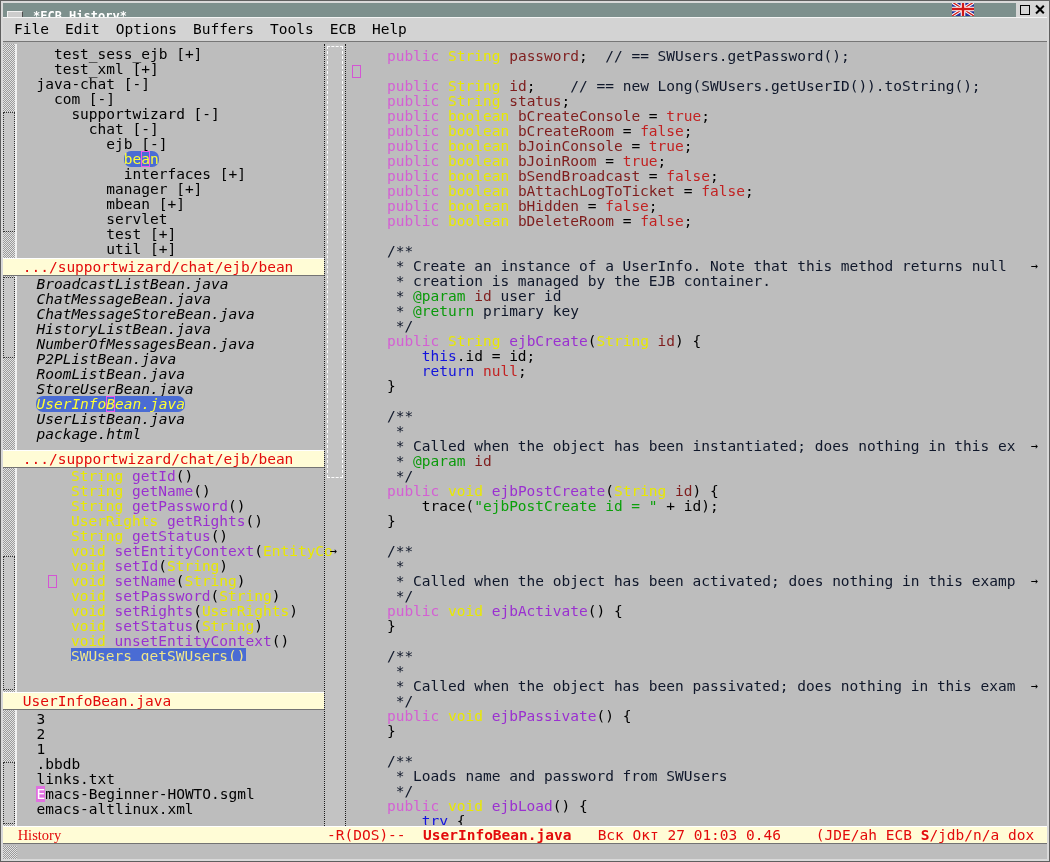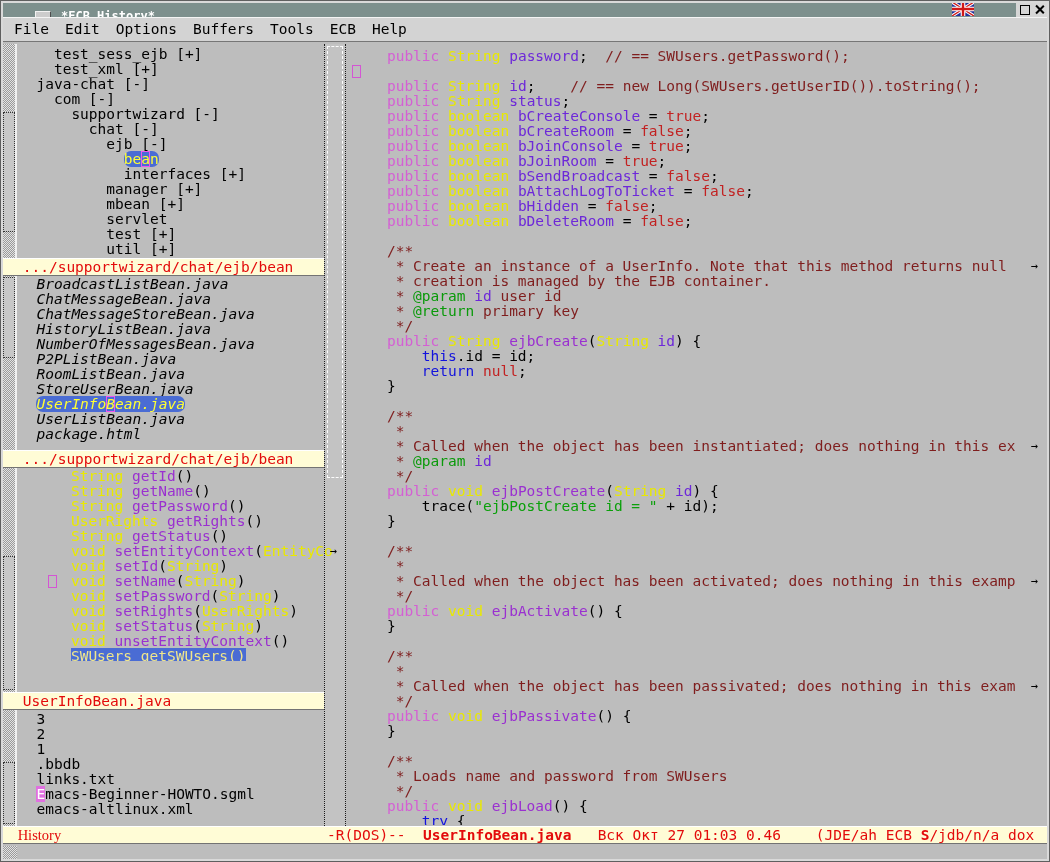--- a/index.html
+++ b/index.html
@@ -6,21 +6,21 @@
   html,body { width:1050px; height:862px; }
   body {
     position:relative; background:#bdbdbd; overflow:hidden;
     font-family:"DejaVu Sans Mono", monospace; font-size:14.5px; line-height:15px;
   }
   .frame { position:absolute; inset:0; border:1px solid #5f5f5f;
            box-shadow: inset 0 0 0 2px #d9d9d9; pointer-events:none; z-index:50; }
 
   
   .titlebar { position:absolute; left:2px; top:2px; width:1014px; height:28px;
-              background:#7d908d; display:flex; align-items:center;padding-left:28px; }
+              background:#7d908d; display:flex; align-items:center; }
   .win-icon { width:16px; height:10px; margin-left:5px; background:#cccccc;
               border:1px solid #f2f2f2; border-right-color:#4d4d4d; border-bottom-color:#4d4d4d;
               position:relative; }
   .win-icon::after { content:""; position:absolute; left:0px; bottom:0px; width:7px; height:3px; background:#2f2f2f; }
   .title-text { color:#ffffff; font-size:12px; font-weight:bold; margin-left:10px; white-space:pre; }
   .flag { position:absolute; left:952px; top:2px; width:22px; height:14px; z-index:5; }
   .caption-btns { position:absolute; left:1016px; top:2px; width:32px; height:15px;
                   background:#d6d6d6; display:flex; align-items:center; justify-content:flex-end;
                   gap:4px; padding-right:3px; z-index:5; }
   .btn-max { width:10px; height:10px; border:1px solid #000; background:#d6d6d6; }
@@ -58,24 +58,24 @@
   .modeline { position:absolute; left:2px; width:322px; height:18px; z-index:3;
               background:#fffcd6; color:#e30b0b; line-height:16px; padding-left:12px;
               border-top:1px solid #ffffff; border-bottom:1px solid #737373; overflow:hidden; white-space:pre; }
   #ml-dir { top:258px; } #ml-src { top:450px; } #ml-mth { top:692px; } #ml-his { top:826px;font-family:Liberation Serif, serif; }
   #ml-ed  { top:826px; left:324px; width:724px; padding-left:3px; }
   .ml-bold { font-weight:bold; }
 
   
   .tk-k { color:#d45fd4; }   
   .tk-t { color:#e9e900; }   
-  .tk-v { color:#6d28d9;margin-top:44px; }   
+  .tk-v { color:#7f1d1d;margin-top:44px; }   
   .tk-n { color:#c22222; }   
   .tk-f { color:#9a30d0; }   
-  .tk-c { color:#7f1d1d; }   
+  .tk-c { color:#0f172a; }   
   .tk-d { color:#0a9a0a; }   
   .tk-s { color:#0aa00a; }   
   .tk-b { color:#1212dd; }   
   .tk-p { color:#000000; }
   .tk-pb { color:#6d28d9; font-weight:bold; }
   .tk-sel { background:#4a6cd4; color:#f0e68c; }
   .lbl-sel { background:#4a6cd4; color:#ffff33;border-radius:7px; }
   .cch { box-shadow:inset 0 0 0 1px #ee55ee; }
   .csolid { background:#e070e0; color:#ffffff; }
   .hcur { display:inline-block; width:9px; height:13px; border:1px solid #d455d4; vertical-align:-2px; }

